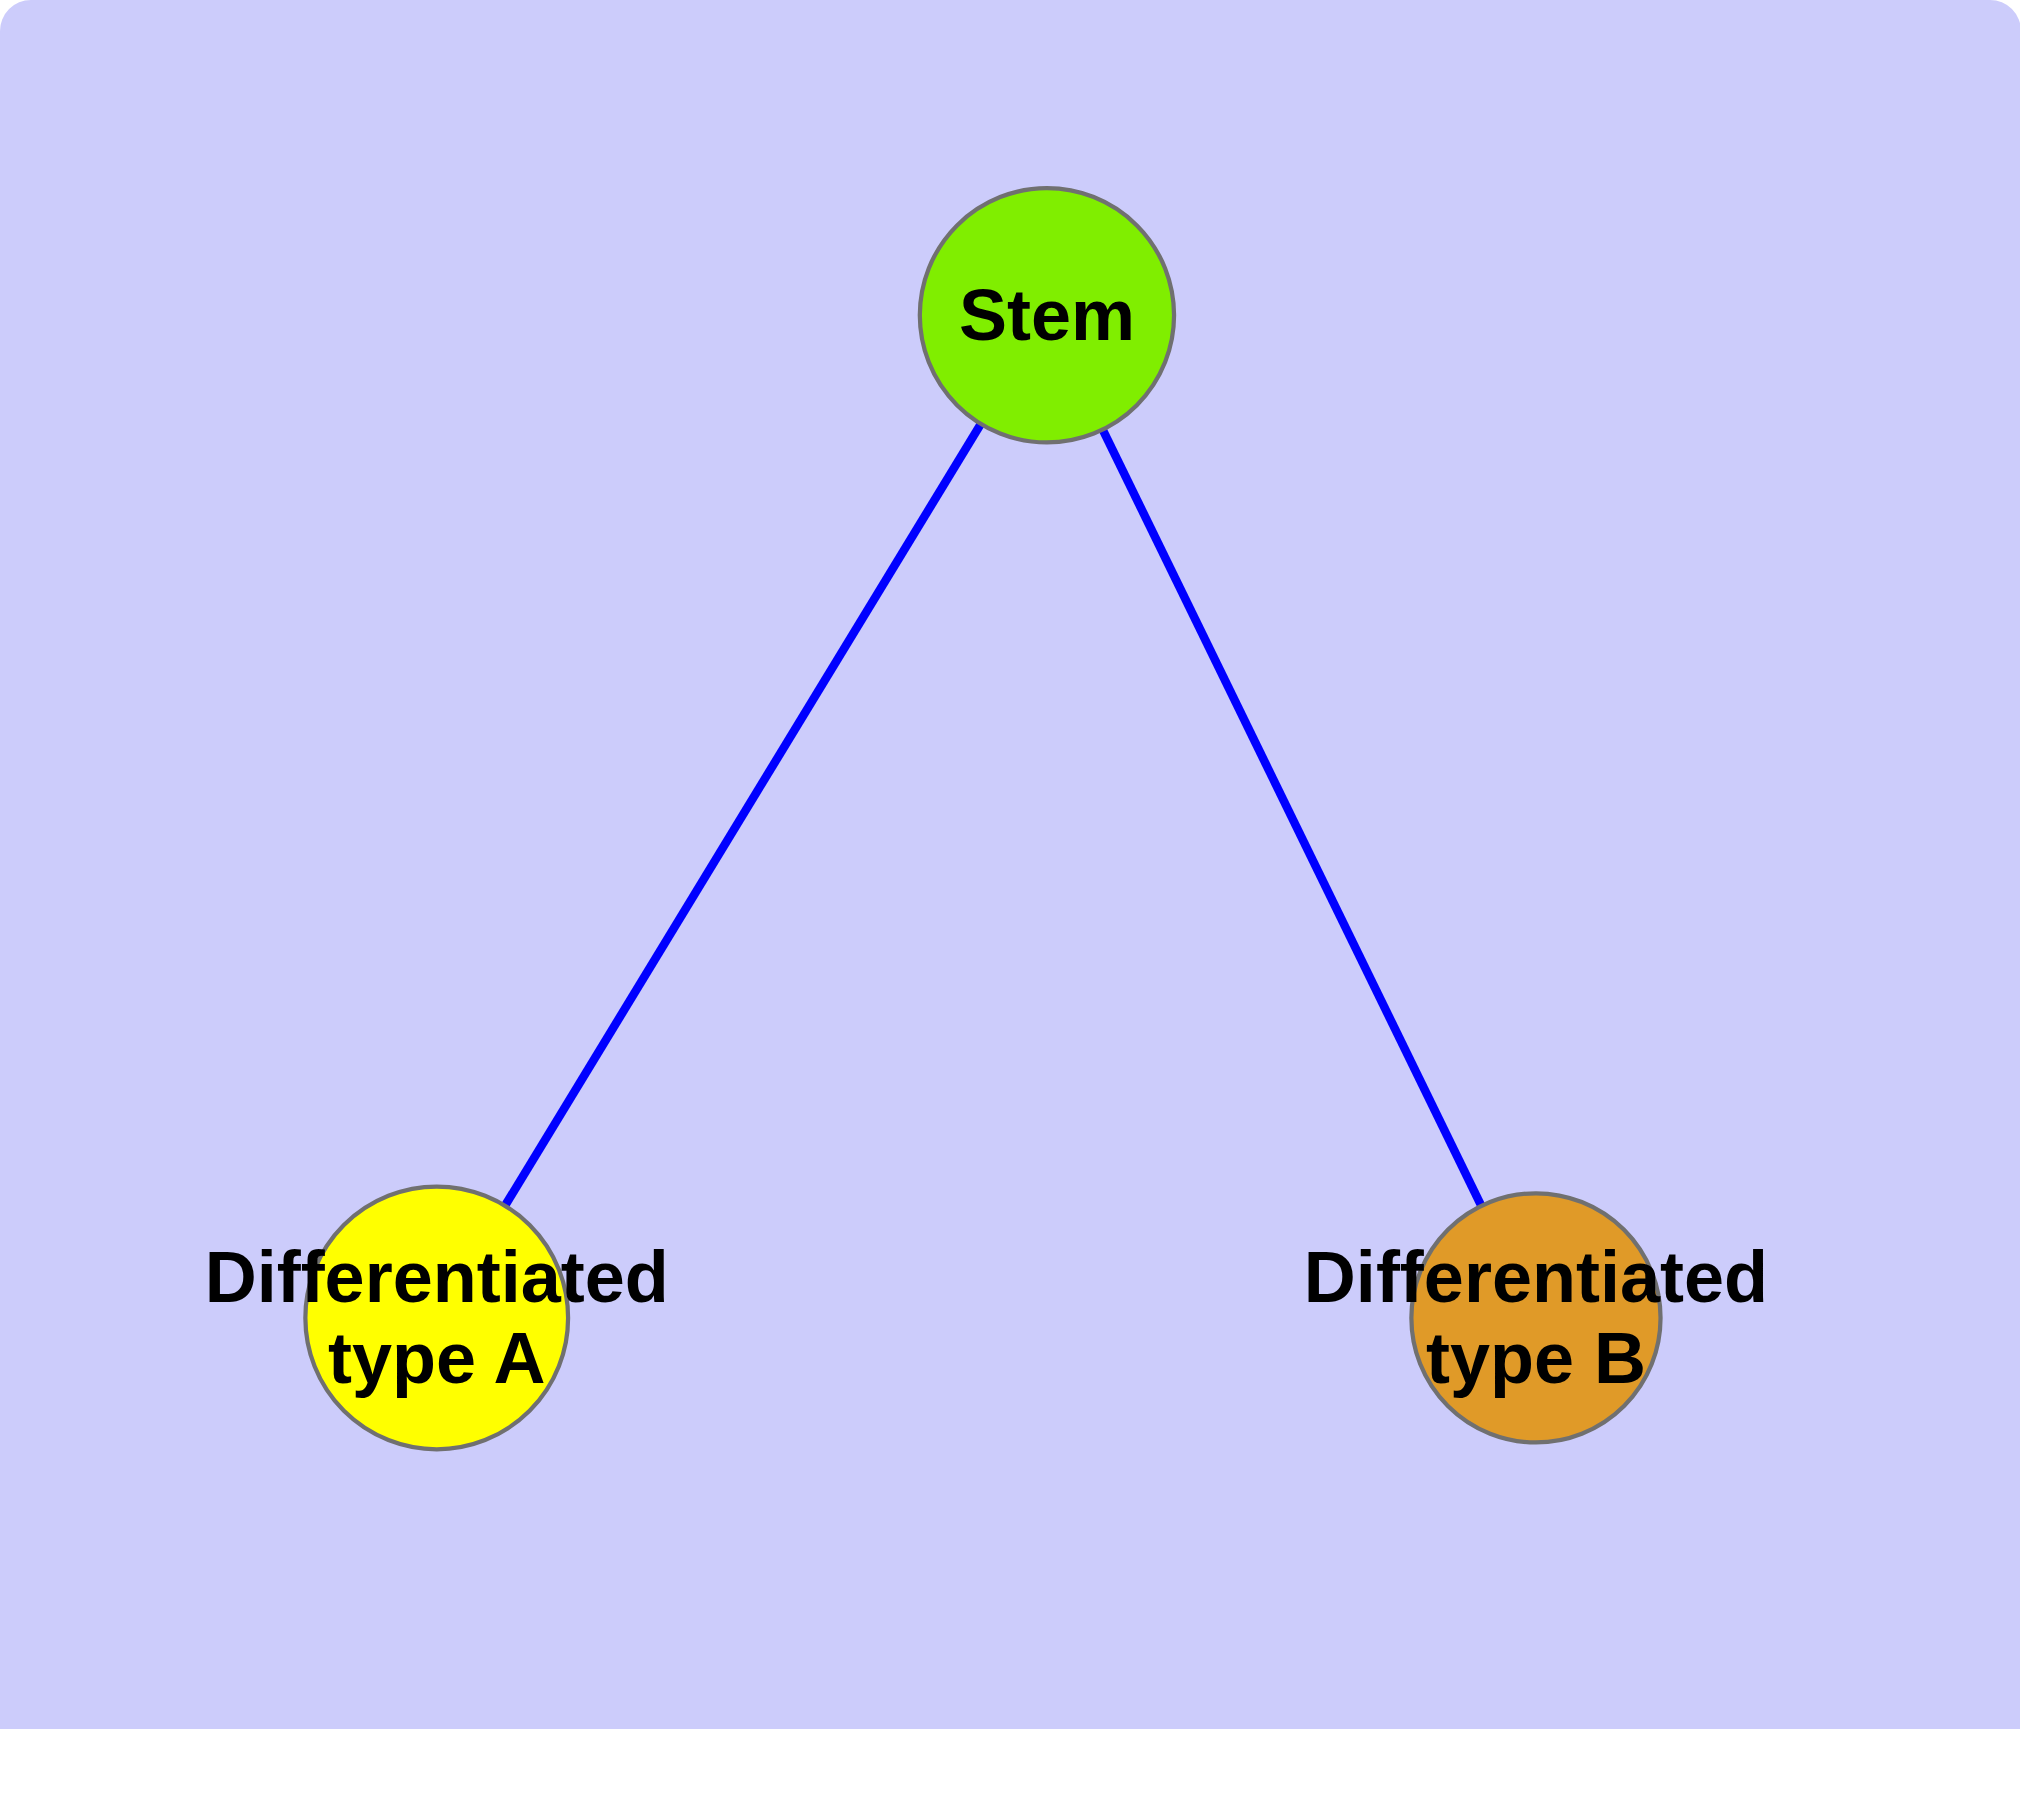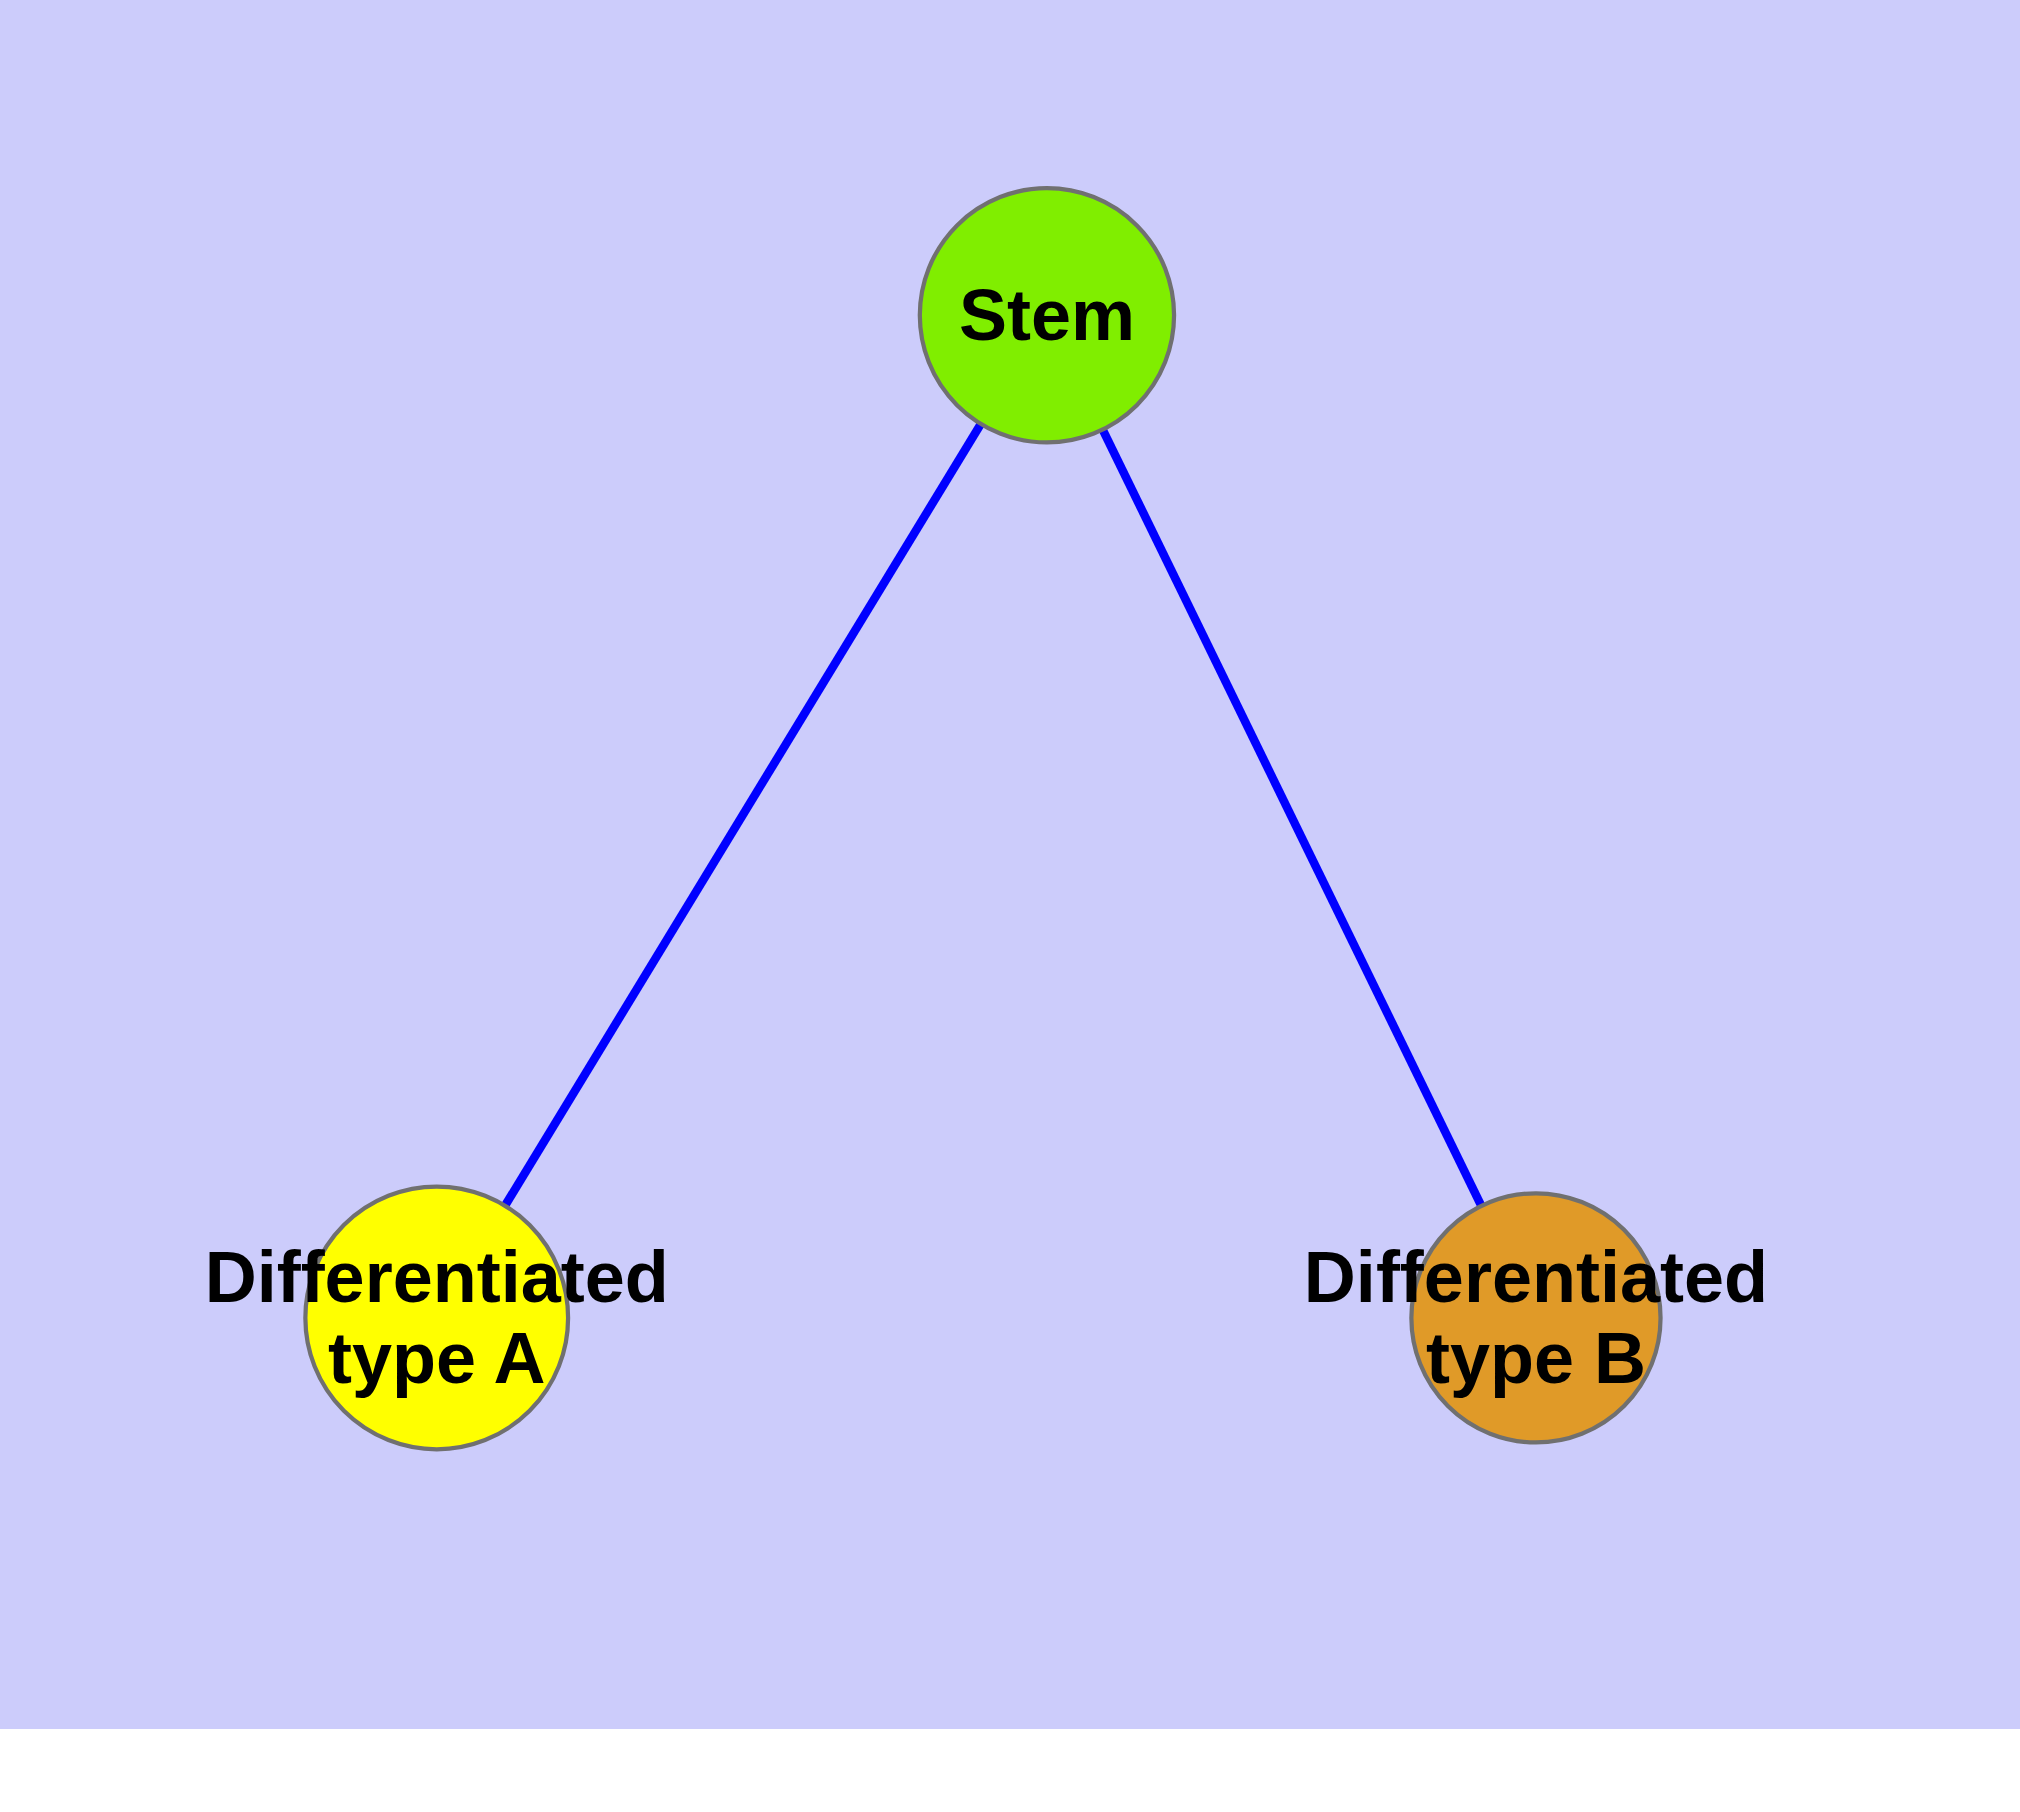--- a/index.html
+++ b/index.html
@@ -7,20 +7,21 @@
     margin: 0;
     padding: 0;
     background: #ffffff;
   }
   #canvas {
     position: relative;
     width: 2021px;
     height: 1812px;
     overflow: hidden;
     font-family: "Liberation Sans", sans-serif;
+    border-radius: 31px;
   }
   #graph-bg {
     position: absolute;
     left: 0;
     top: 0;
     width: 2021px;
     height: 1812px;
   }
   #graph-svg {
     position: absolute;

